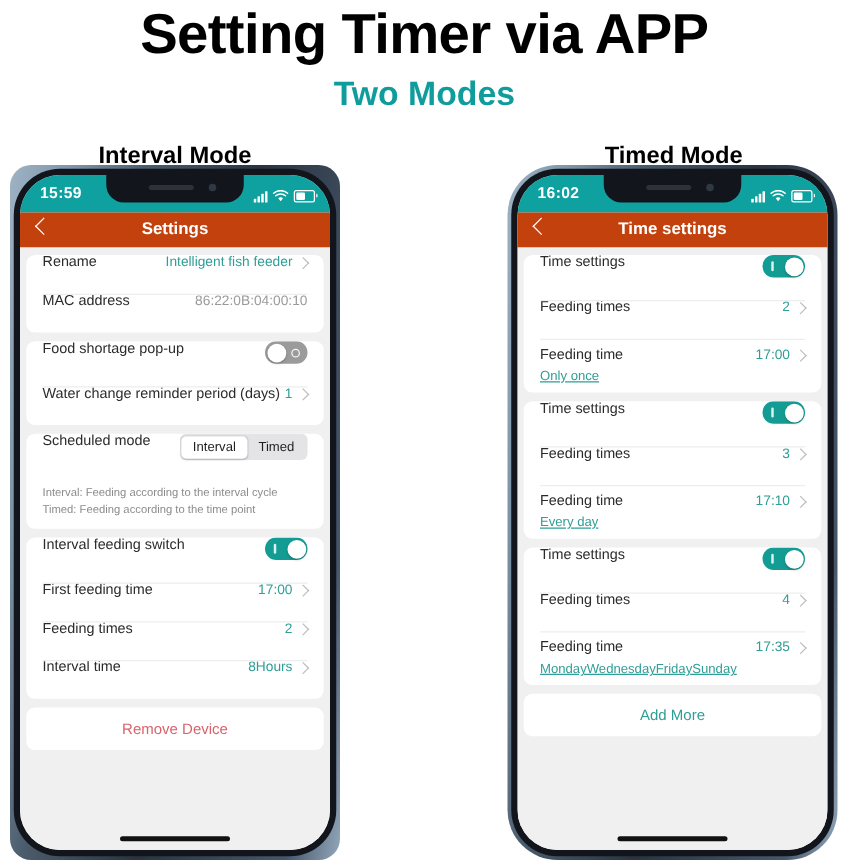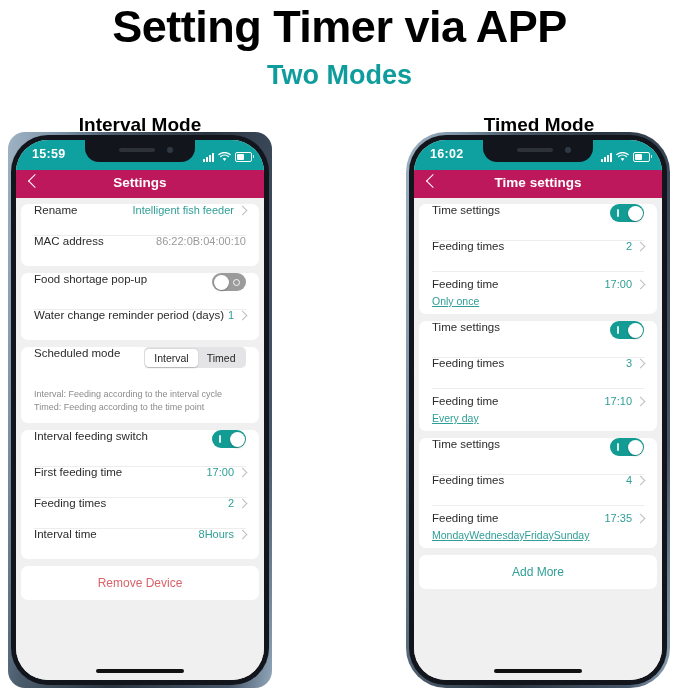--- a/index.html
+++ b/index.html
@@ -136,21 +136,21 @@
   }
   .batt:after{
     content:"";position:absolute;right:-3px;top:2px;width:1.5px;height:3px;background:#fff;border-radius:0 1px 1px 0;
   }
   .batt span{ position:absolute; left:1px; top:1px; bottom:1px; width:7px; background:#fff; border-radius:1px; }
 
   
   .navbar{
     position:relative;
     height:28px;
-    background:#be185d;
+    background:#c2410c;
     color:#fff;
   }
   .nav-title{
     position:absolute;
     left:0;right:0;top:5px;
     text-align:center;
     font-size:13.5px;
     font-weight:bold;
     color:#fff;
   }

